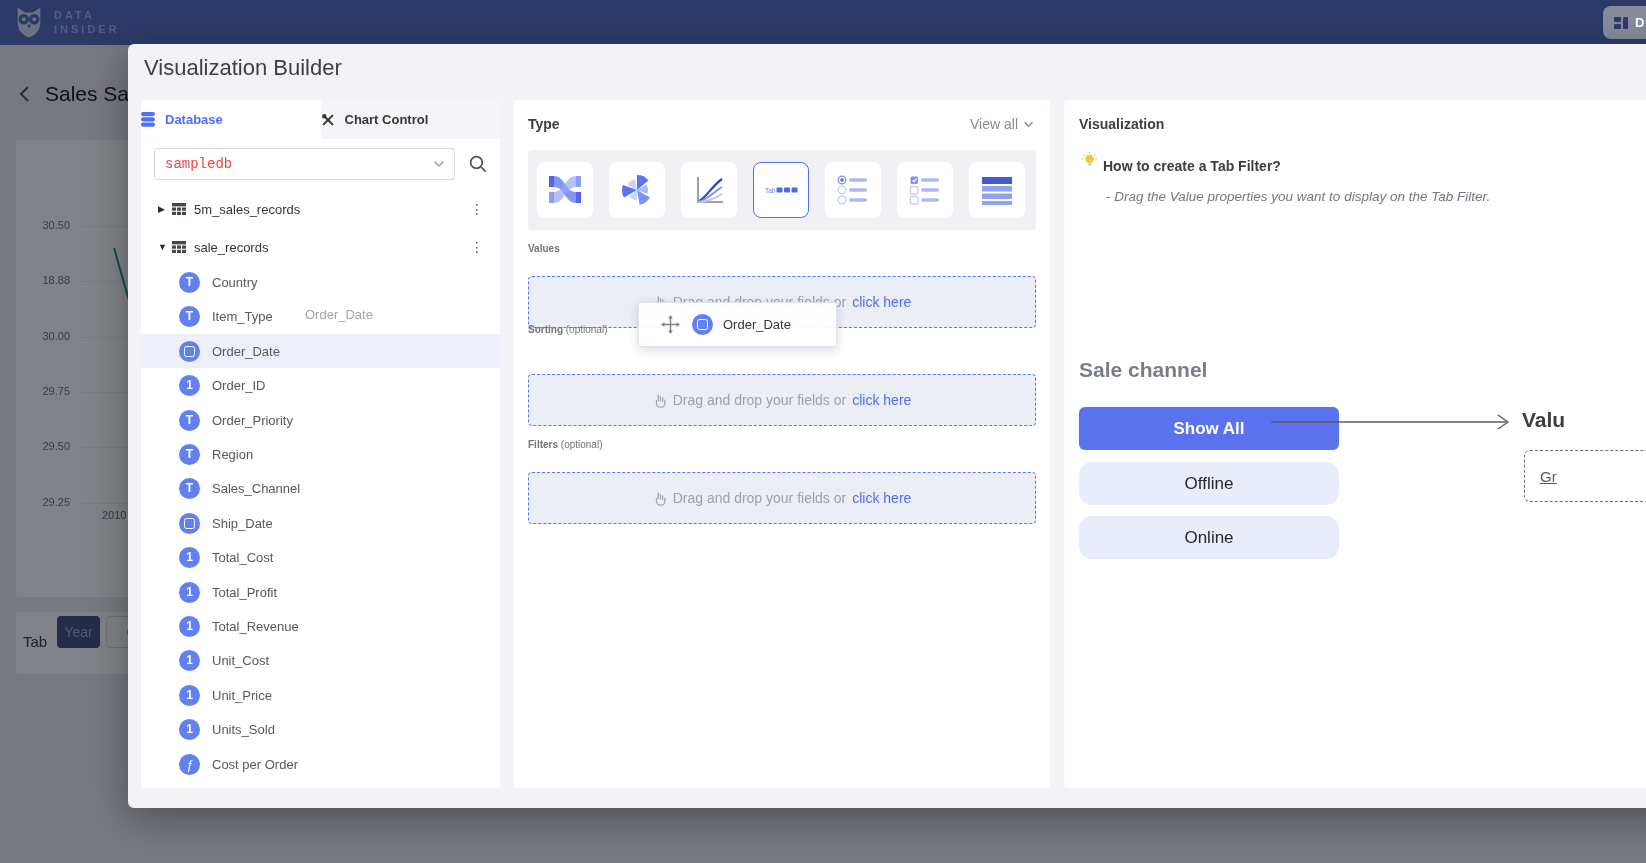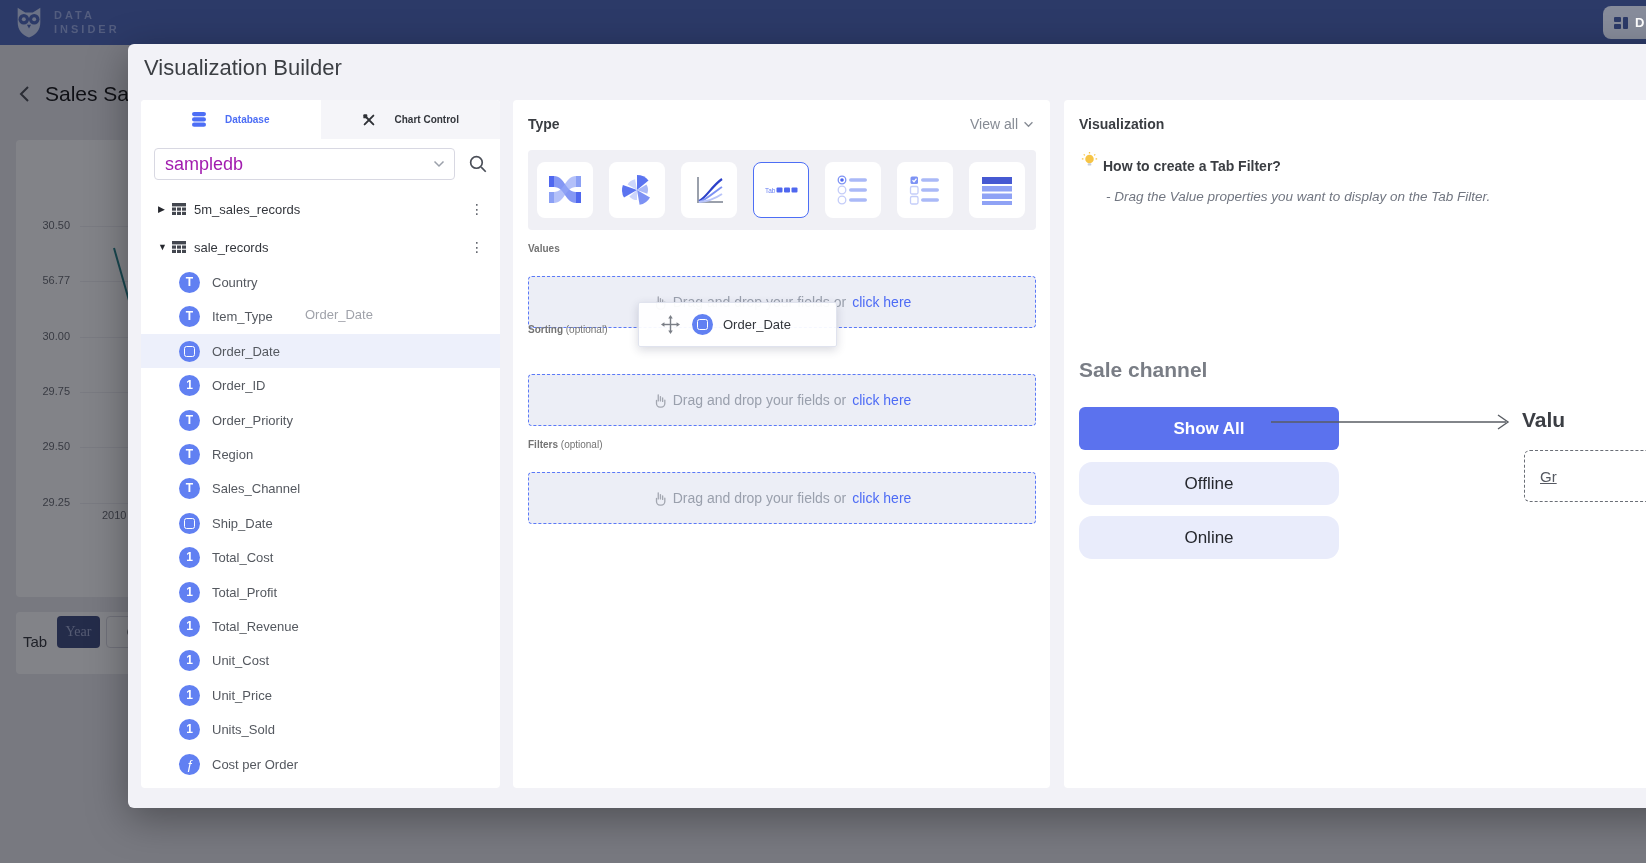--- a/index.html
+++ b/index.html
@@ -14,21 +14,21 @@
   .bg-card { position:absolute; background:#fff; border-radius:4px; }
   .chart-card { left:16px; top:95px; width:740px; height:457px; }
   .ytick { position:absolute; left:6px; width:48px; text-align:right; font-size:11px; color:#5c5f66; }
   .gridline { position:absolute; left:64px; right:10px; height:1px; background:#ededf2; }
   .xtick { position:absolute; left:86px; top:369px; font-size:11px; color:#5c5f66; }
   .chart-line-svg { position:absolute; left:0; top:0; }
   .controls-card { left:16px; top:567px; width:700px; height:62px; }
   .bg-tab-label { position:absolute; left:7px; top:21px; font-size:15px; color:#25272c; }
   .bg-btn { position:absolute; top:4px; height:32px; border-radius:4px; font-size:14px;
             display:flex; align-items:center; justify-content:center; }
-  .bg-btn.year { left:41px; width:43px; background:#303f76; color:#9aa5cf;font-family:Liberation Serif, serif; }
+  .bg-btn.year { left:41px; width:43px; background:#303f76; color:#9aa5cf; }
   .bg-btn.qu { left:90px; width:60px; background:#fff; border:1px solid #d8d8e0; color:#25272c; }
 
   .dim-overlay { position:absolute; left:0; top:45px; right:0; bottom:0; background:rgba(28,29,38,0.55); }
 
   
   .navbar { position:absolute; left:0; top:0; width:1646px; height:45px; background:#2c3a68; z-index:5; }
   .brand { position:absolute; left:12px; top:5px; display:flex; align-items:center; gap:8px; }
   .brand-text { font-size:11px; font-weight:bold; letter-spacing:3px; color:#535d7f; line-height:14px; }
   .nav-action { position:absolute; left:1603px; top:6px; width:70px; height:33px; background:#878c9b;
                 border-radius:8px 0 0 8px; display:flex; align-items:center; gap:6px; padding-left:10px; }
@@ -38,28 +38,28 @@
   .modal { position:absolute; left:128px; top:44px; width:1560px; height:764px; background:#f2f2f7;
            border-radius:6px 0 0 6px; box-shadow:0 10px 40px rgba(0,0,0,0.35); z-index:10; }
   .modal-title { position:absolute; left:16px; top:11px; font-size:22px; color:#3c3f44; }
   .panel { position:absolute; top:56px; height:688px; background:#fff; border-radius:4px; }
   .panel-left { left:13px; width:359px; overflow:hidden; }
   .panel-mid { left:385px; width:537px; }
   .panel-right { left:936px; width:624px; }
 
   
   .tabbar { position:absolute; left:0; top:0; width:100%; height:39px; display:flex; }
-  .tab { flex:1; display:flex; align-items:center; justify-content:center; gap:19px;
-         font-size:10px; font-weight:bold; cursor:pointer; }
+  .tab { flex:1; display:flex; align-items:center; gap:10px;
+         font-size:13px; font-weight:bold; cursor:pointer; }
   .tab.active { background:#fff; color:#4d6ef5; }
   .tab.inactive { background:#f5f5f9; color:#33363c; }
   .search-box { position:absolute; left:13px; top:48px; width:301px; height:32px; border:1px solid #d8d8e2;
                 border-radius:4px; background:#fff; display:flex; align-items:center; }
-  .search-box input { border:none; outline:none; flex:1; padding:0 10px; font-size:18px; color:#a21caf;
-                      font-family:Liberation Sans, sans-serif; background:transparent; }
+  .search-box input { border:none; outline:none; flex:1; padding:0 10px; font-size:14px; color:#ef4444;
+                      font-family:Liberation Mono, monospace; background:transparent; }
   .search-caret { margin-right:9px; }
   .search-glass { position:absolute; left:327px; top:54px; width:19px; height:19px; }
   .tree-row { position:absolute; left:0; width:100%; height:34px; display:flex; align-items:center; }
   .tree-caret { width:14px; margin-left:17px; font-size:9px; color:#26282e; }
   .tree-ticon { margin-right:8px; display:flex; }
   .tree-name { font-size:13px; color:#33363c; }
   .kebab { position:absolute; right:16px; font-size:14px; color:#5a5e66; letter-spacing:0; cursor:pointer; }
   .field-row { position:absolute; left:0; width:100%; height:34px; display:flex; align-items:center;
                padding-left:38px; cursor:pointer; }
   .field-row.active { background:#edf0fb; }
@@ -124,21 +124,21 @@
     <div class="bg-title">Sales Sa</div>
 
     <div class="bg-card chart-card">
       <div class="gridline" style="top:86px"></div>
       <div class="gridline" style="top:141px"></div>
       <div class="gridline" style="top:197px"></div>
       <div class="gridline" style="top:252px"></div>
       <div class="gridline" style="top:307px"></div>
       <div class="gridline" style="top:363px"></div>
       <span class="ytick" style="top:79px">30.50</span>
-      <span class="ytick" style="top:134px">56.77</span>
+      <span class="ytick" style="top:134px">18.88</span>
       <span class="ytick" style="top:190px">30.00</span>
       <span class="ytick" style="top:245px">29.75</span>
       <span class="ytick" style="top:300px">29.50</span>
       <span class="ytick" style="top:356px">29.25</span>
       <span class="xtick">2010</span>
       <svg class="chart-line-svg" width="200" height="250" viewBox="0 0 200 250">
         <path d="M98 108 L118 178" stroke="#147a82" stroke-width="2" fill="none"></path>
       </svg>
     </div>
 

